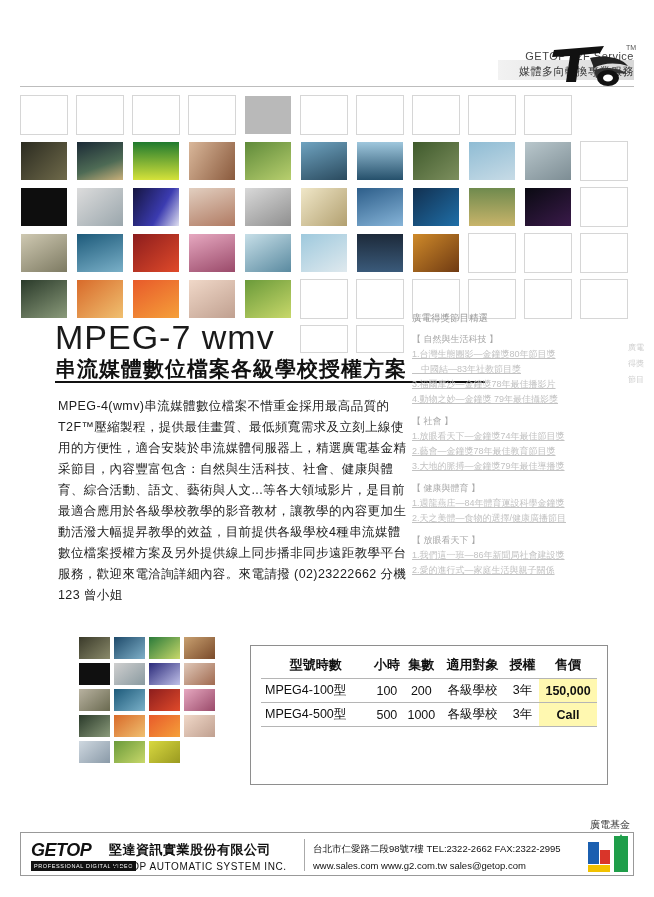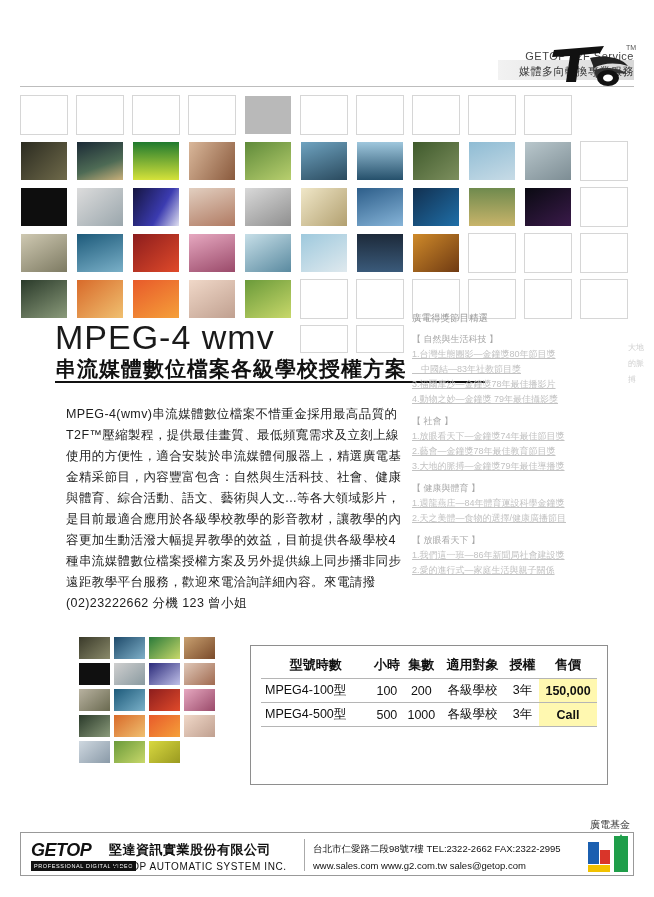--- a/index.html
+++ b/index.html
@@ -105,21 +105,21 @@
   
   .bodycopy {
     position: absolute;
     left: 58px; top: 396px;
     width: 352px;
     font-size: 12.5px;
     line-height: 21px;
     color: #1d1d1d;
     letter-spacing: .4px;
   }
-  .bodycopy p { margin: 8px; }
+  .bodycopy p { margin: 0; }
 
   
   .awards {
     position: absolute;
     left: 412px; top: 310px;
     width: 208px;
     font-size: 9px;
     line-height: 15px;
     color: #b9b9b9;
   }
@@ -350,21 +350,21 @@
   <div class="cell empty" style="left:336px;top:184px;width:48px;height:40px;"></div>
   <div class="cell empty" style="left:392px;top:184px;width:48px;height:40px;"></div>
   <div class="cell empty" style="left:448px;top:184px;width:48px;height:40px;"></div>
   <div class="cell empty" style="left:504px;top:184px;width:48px;height:40px;"></div>
   <div class="cell empty" style="left:560px;top:184px;width:48px;height:40px;"></div>
 
   <div class="cell empty" style="left:280px;top:230px;width:48px;height:28px;"></div>
   <div class="cell empty" style="left:336px;top:230px;width:48px;height:28px;"></div>
 </div>
 
-<div class="title-main">MPEG-4  wmv</div>
+<div class="title-main">MPEG-7  wmv</div>
 <div class="title-sub">串流媒體數位檔案各級學校授權方案</div>
 <div class="title-rule"></div>
 
 <div class="bodycopy">
   <p>MPEG-4(wmv)串流媒體數位檔案不惜重金採用最高品質的T2F™壓縮製程，提供最佳畫質、最低頻寬需求及立刻上線使用的方便性，適合安裝於串流媒體伺服器上，精選廣電基金精采節目，內容豐富包含：自然與生活科技、社會、健康與體育、綜合活動、語文、藝術與人文...等各大領域影片，是目前最適合應用於各級學校教學的影音教材，讓教學的內容更加生動活潑大幅提昇教學的效益，目前提供各級學校4種串流媒體數位檔案授權方案及另外提供線上同步播非同步遠距教學平台服務，歡迎來電洽詢詳細內容。來電請撥  (02)23222662  分機  123  曾小姐</p>
 </div>
 
 <div class="awards">
   <div class="aw-title">廣電得獎節目精選</div>
 
@@ -380,21 +380,21 @@
   <div class="aw-item">3.大地的脈搏—金鐘獎79年最佳導播獎</div>
 
   <div class="aw-head">【 健康與體育 】</div>
   <div class="aw-item">1.週龍燕庄—84年體育運設科學金鐘獎</div>
   <div class="aw-item">2.天之美體—食物的選擇/健康廣播節目</div>
 
   <div class="aw-head">【 放眼看天下 】</div>
   <div class="aw-item">1.我們這一班—86年新聞局社會建設獎</div>
   <div class="aw-item">2.愛的進行式—家庭生活與親子關係</div>
 </div>
-<div class="awards-edge">大地的脈搏</div>
+<div class="awards-edge">廣電得獎節目</div>
 
 <div class="mini-mosaic">
   <div class="mini-cell" style="left:0;top:0;width:33px;height:24px;background:linear-gradient(140deg,#3a3a2a,#8a8a6a);"></div>
   <div class="mini-cell" style="left:35px;top:0;width:33px;height:24px;background:linear-gradient(140deg,#1e4a6a,#7fb0c8);"></div>
   <div class="mini-cell" style="left:70px;top:0;width:33px;height:24px;background:linear-gradient(140deg,#2a7a3a,#c8d86a);"></div>
   <div class="mini-cell" style="left:105px;top:0;width:33px;height:24px;background:linear-gradient(140deg,#c8a070,#7a4a2a);"></div>
 
   <div class="mini-cell" style="left:0;top:26px;width:33px;height:24px;background:#101010;"></div>
   <div class="mini-cell" style="left:35px;top:26px;width:33px;height:24px;background:linear-gradient(140deg,#cfcfcf,#8a9aa0);"></div>
   <div class="mini-cell" style="left:70px;top:26px;width:33px;height:24px;background:linear-gradient(140deg,#2a2a7a,#c0c0e8);"></div>

